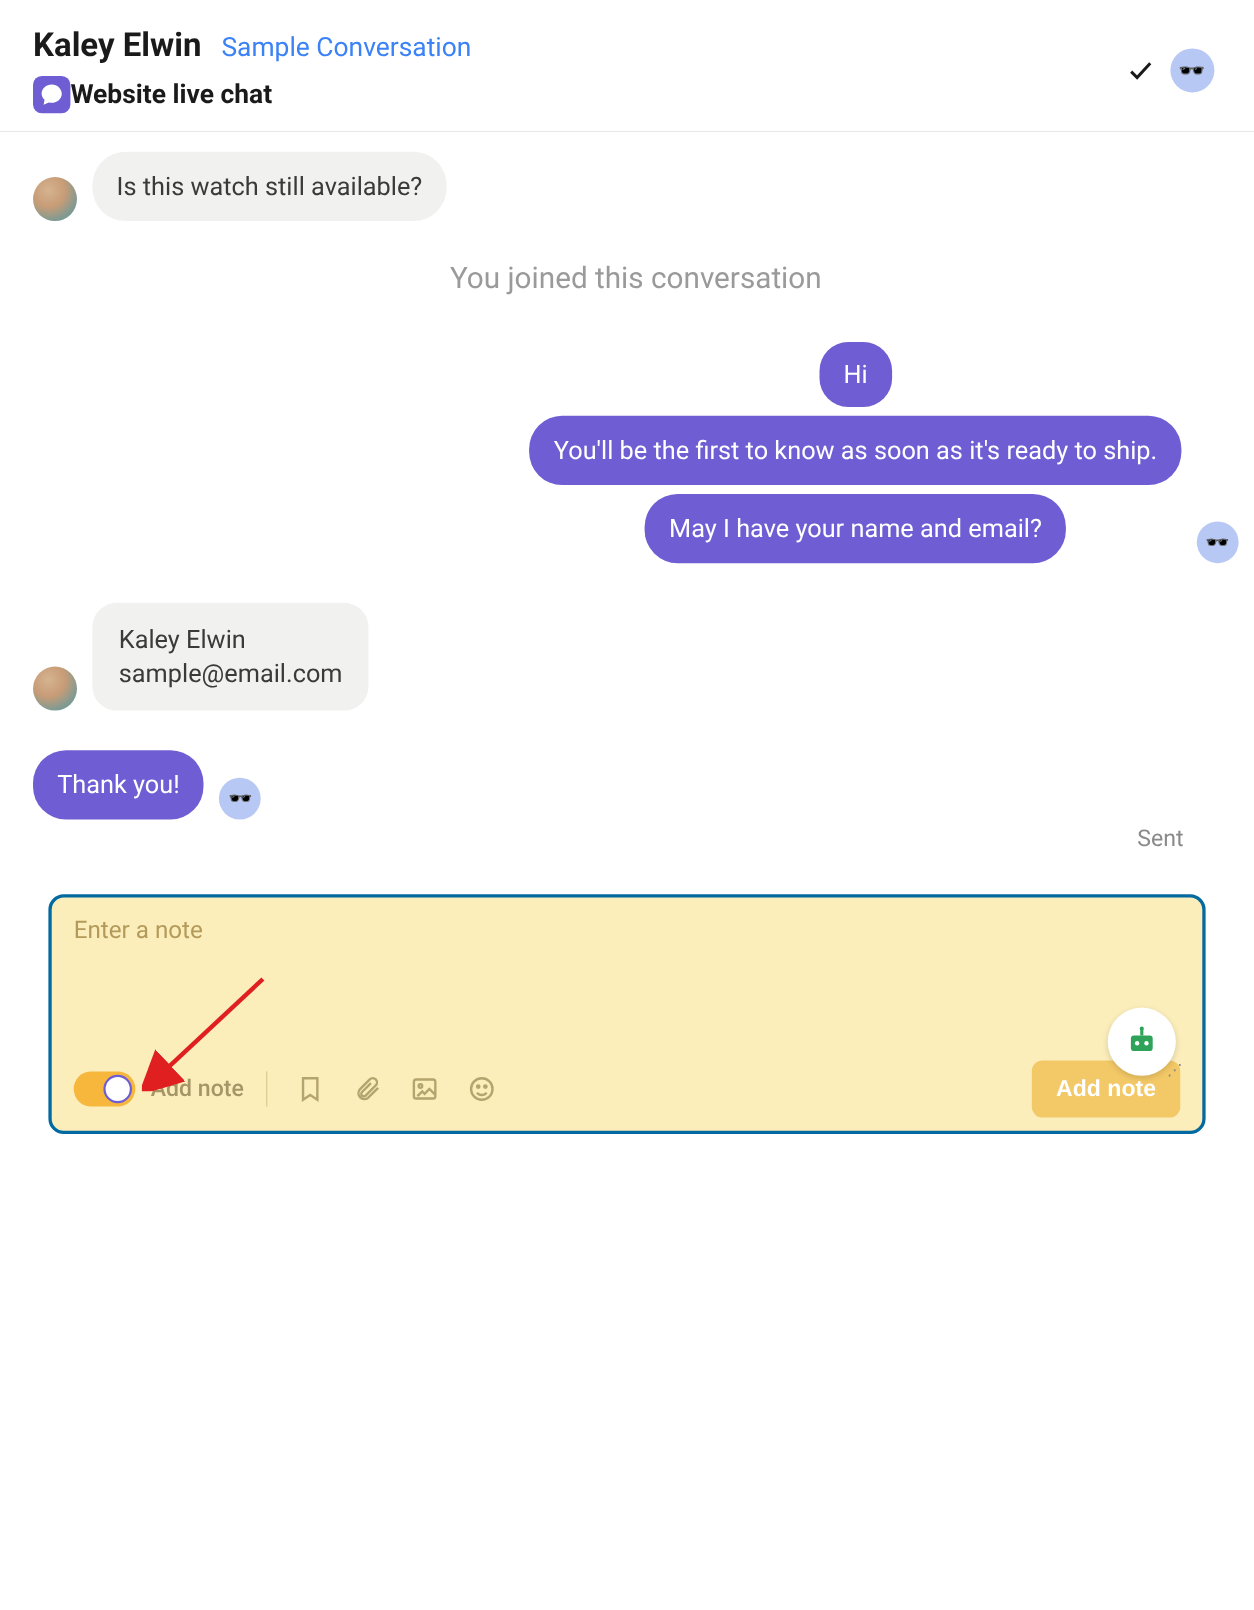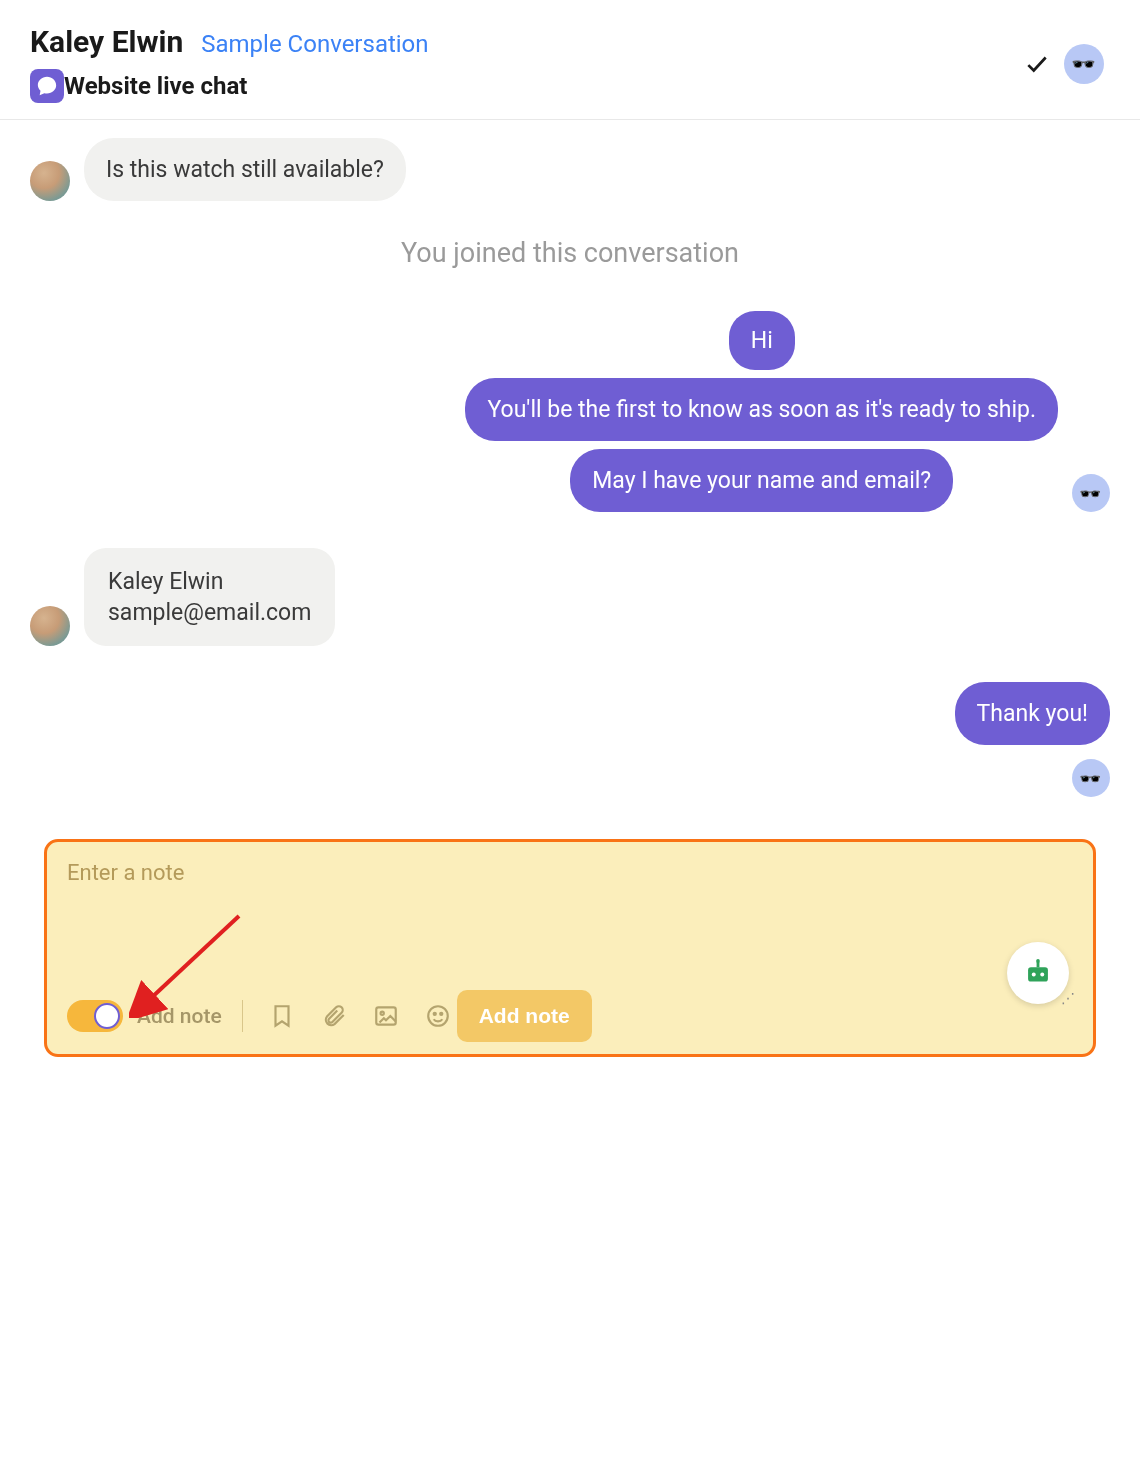--- a/index.html
+++ b/index.html
@@ -35,21 +35,21 @@
     width: 40px; height: 40px; border-radius: 50%;
     background: #b8c8f5; display: flex; align-items: center; justify-content: center;
     font-size: 20px;
   }
   .agent-avatar-sm {
     width: 38px; height: 38px; border-radius: 50%;
     background: #b8c8f5; display: flex; align-items: center; justify-content: center;
     font-size: 18px;
   }
   .conversation {
-    padding: 18px 30px 20px 30px;
+    padding: 18px 14px 20px 30px;
   }
   .user-avatar {
     width: 40px; height: 40px; border-radius: 50%;
     background: radial-gradient(circle at 35% 30%, #d6b38f 0%, #c79c77 40%, #7a9a94 75%);
     flex-shrink: 0; margin-right: 14px;
   }
   .bubble {
     padding: 16px 22px;
     border-radius: 30px;
     font-size: 23px;
@@ -63,34 +63,34 @@
   .bubble-stack { display: flex; flex-direction: column; align-items: center; gap: 8px; margin-right: 14px; }
   .system-msg {
     text-align: center; color: #9a9a9a; font-size: 27px;
     margin: 34px 0 42px 0;
   }
   .outgoing-group { display: flex; align-items: flex-end; gap: 14px; margin-bottom: 36px; justify-content:flex-end; padding-right:0;}
   .status { text-align: right; color: #8a8a8a; font-size: 21px; margin-top: 6px; margin-right: 50px; }
   .note-panel {
     margin: 18px 44px 30px 44px;
     background: #fbeebb;
-    border: 3px solid #f97316;
+    border: 3px solid #0369a1;
     border-radius: 14px;
     padding: 18px 20px 12px 20px;
     position: relative;
   }
   .note-input {
     width: 100%; border: none; background: transparent;
     font-size: 22px; color: #333; outline: none;
     min-height: 120px; resize: none;
     font-family: inherit;
   }
   .note-input::placeholder { color: #b49a5a; }
   .note-toolbar {
-    display: flex; align-items: center; 
+    display: flex; align-items: center; justify-content: space-between;
     margin-top: 6px;
   }
   .note-left { display: flex; align-items: center; gap: 14px; }
   .toggle {
     width: 56px; height: 32px; border-radius: 20px;
     background: #f6b73c; position: relative; cursor: pointer;
   }
   .toggle-knob {
     width: 26px; height: 26px; border-radius: 50%;
     background: #fff; border: 2px solid #6f5ed3;
@@ -112,21 +112,21 @@
   }
   .robot-badge svg { width: 34px; height: 34px; }
   .robot-dots {
     position: absolute; right: 20px; top: 148px;
     font-size: 14px; color: #888; letter-spacing: -2px;
   }
   .arrow-annotation {
     position: absolute;
     pointer-events: none;
   }
-  .outgoing-single { display:flex; justify-content:space-between; align-items:flex-end; gap:14px; margin-bottom:4px;flex-direction:column;}
+  .outgoing-single { display:flex; justify-content:flex-start; align-items:flex-end; gap:14px; margin-bottom:4px;}
   .incoming-single { display:flex; align-items:flex-end; gap:0; margin-bottom:36px;}
 </style>
 </head>
 <body>
 
 <div class="header">
   <div class="header-left">
     <div class="title-row">
       <span class="contact-name">Kaley Elwin</span>
       <span class="subtitle">Sample Conversation</span>
@@ -177,20 +177,21 @@
       <div>sample@email.com</div>
     </div>
   </div>
 
   <div class="outgoing-single">
     <div class="bubble outgoing">Thank you!</div>
     <span class="agent-avatar-sm">
         <span>🕶️</span>
       </span>
   </div>
+  <div class="status">Sent</div>
 
 </div>
 
 <div class="note-panel">
   <textarea class="note-input" placeholder="Enter a note" style=""></textarea>
 
   <div class="robot-badge">
     <svg viewBox="0 0 24 24">
         <rect x="5" y="8" width="14" height="10" rx="2" fill="#2fa35a"></rect>
         <circle cx="9" cy="13" r="1.4" fill="#fff"></circle>

